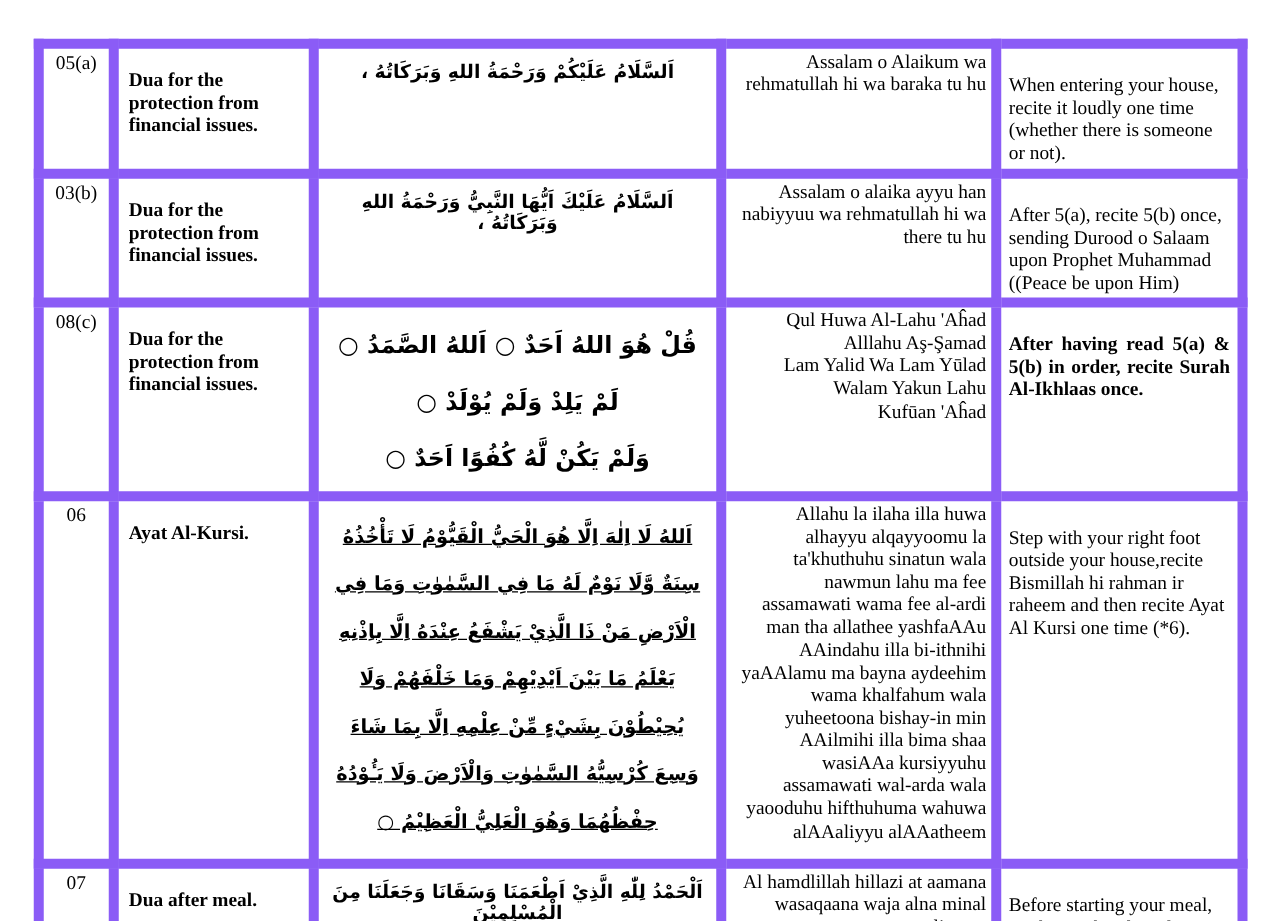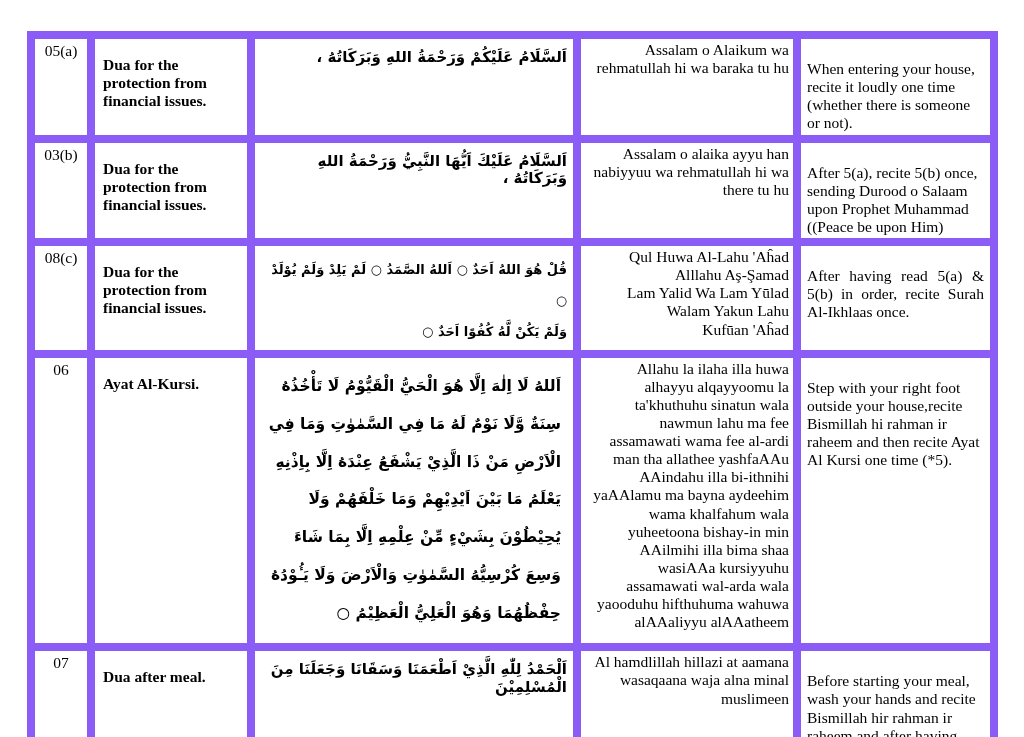--- a/index.html
+++ b/index.html
@@ -25,38 +25,38 @@
   td {
     border:8px solid #8b5cf6;
     vertical-align:top;
     padding:2px 6px;
     font-size:15.5px;
     line-height:1.17;
   }
   td.num   { text-align:center; padding-top:3px; }
   td.title { font-weight:bold; padding-left:8px; padding-top:17px; }
   td.arabic {
-    text-align:right;
+    text-align:center;
     direction:rtl;
     font-family:"DejaVu Sans", sans-serif;
     font-weight:bold;
     white-space:pre-line;
     margin-left:24px;
   }
   td.translit {
     text-align:right;
     white-space:pre-line;
     padding-left:4px; padding-right:4px;
   }
   td.instructions { padding-top:21px; }
-  td.instructions.justify { text-align:justify; }
+  td.instructions.justify { text-align:justify;font-weight:bold; }
 
   .ar-small  { font-size:15px; padding-top:10px; }
-  .ar-ikhlas { font-size:13px; line-height:2.4; padding-top:8px; }
-  .ar-kursi  { font-size:15.5px; line-height:2.45; padding:10px 12px; }
+  .ar-ikhlas { font-size:19px; line-height:2.4; padding-top:8px; }
+  .ar-kursi  { font-size:15.5px; line-height:2.45; padding:10px 12px;text-decoration:underline; }
   .ar-meal   { font-size:15px; padding-top:10px; }
 </style>
 </head>
 <body>
 
 <div class="page">
   <table class="dua-table">
     <colgroup>
       <col style="width:60px">
       <col style="width:160px">
@@ -89,21 +89,21 @@
 Lam Yalid Wa Lam Yūlad
 Walam Yakun Lahu
 Kufūan 'Aĥad</td>
         <td class="instructions justify">After having read 5(a) &amp; 5(b) in order, recite Surah Al-Ikhlaas once.</td>
       </tr>
       <tr style="height:281px">
         <td class="num">06</td>
         <td class="title">Ayat Al-Kursi.</td>
         <td class="arabic ar-kursi">اَللهُ لَا اِلٰهَ اِلَّا هُوَ الْحَيُّ الْقَيُّوْمُ لَا تَأْخُذُهُ سِنَةٌ وَّلَا نَوْمٌ لَهُ مَا فِي السَّمٰوٰتِ وَمَا فِي الْاَرْضِ مَنْ ذَا الَّذِيْ يَشْفَعُ عِنْدَهُ اِلَّا بِاِذْنِهِ يَعْلَمُ مَا بَيْنَ اَيْدِيْهِمْ وَمَا خَلْفَهُمْ وَلَا يُحِيْطُوْنَ بِشَيْءٍ مِّنْ عِلْمِهِ اِلَّا بِمَا شَاءَ وَسِعَ كُرْسِيُّهُ السَّمٰوٰتِ وَالْاَرْضَ وَلَا يَـُٔوْدُهُ حِفْظُهُمَا وَهُوَ الْعَلِيُّ الْعَظِيْمُ ○</td>
         <td class="translit">Allahu la ilaha illa huwa alhayyu alqayyoomu la ta'khuthuhu sinatun wala nawmun lahu ma fee assamawati wama fee al-ardi man tha allathee yashfaAAu AAindahu illa bi-ithnihi yaAAlamu ma bayna aydeehim wama khalfahum wala yuheetoona bishay-in min AAilmihi illa bima shaa wasiAAa kursiyyuhu assamawati wal-arda wala yaooduhu hifthuhuma wahuwa alAAaliyyu alAAatheem</td>
-        <td class="instructions">Step with your right foot outside your house,recite Bismillah hi rahman ir raheem and then recite Ayat Al Kursi one time (*5).</td>
+        <td class="instructions">Step with your right foot outside your house,recite Bismillah hi rahman ir raheem and then recite Ayat Al Kursi one time (*6).</td>
       </tr>
       <tr style="height:74px">
         <td class="num">07</td>
         <td class="title">Dua after meal.</td>
         <td class="arabic ar-meal">اَلْحَمْدُ لِلّٰهِ الَّذِيْ اَطْعَمَنَا وَسَقَانَا وَجَعَلَنَا مِنَ الْمُسْلِمِيْنَ</td>
         <td class="translit">Al hamdlillah hillazi at aamana wasaqaana waja alna minal muslimeen</td>
         <td class="instructions">Before starting your meal, wash your hands and recite Bismillah hir rahman ir raheem and after having lunch</td>
       </tr>
     </tbody>
   </table>

